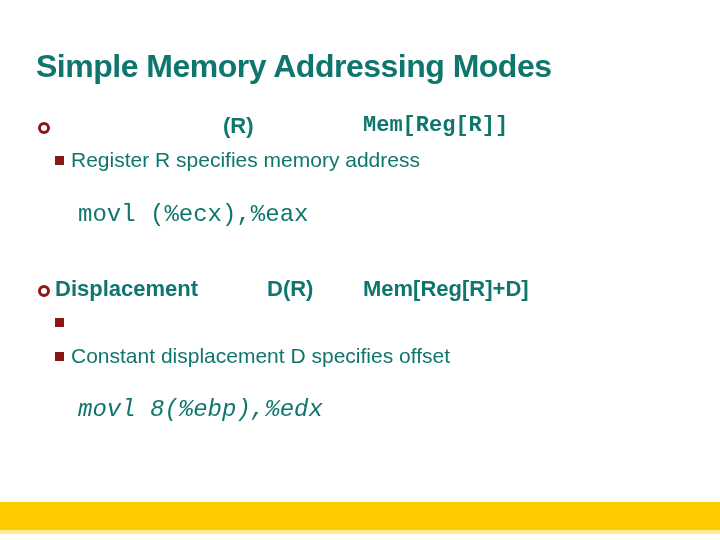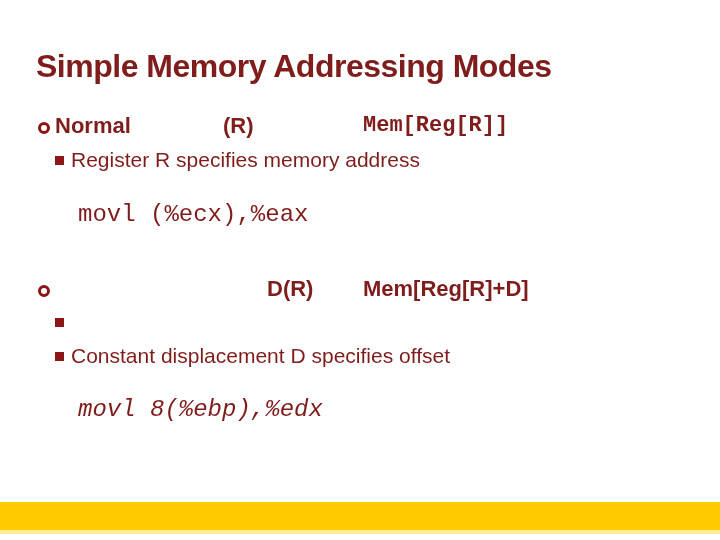--- a/index.html
+++ b/index.html
@@ -7,21 +7,21 @@
     padding: 0;
     background: #ffffff;
   }
   .slide {
     position: relative;
     width: 720px;
     height: 540px;
     background: #ffffff;
     overflow: hidden;
     font-family: "Liberation Sans", sans-serif;
-    color: #7f1d1d;
+    color: #0f766e;
   }
   .abs { position: absolute; }
 
   .slide-title {
     left: 36px;
     top: 48px;
     font-size: 32px;
     font-weight: bold;
     letter-spacing: -0.5px;
     white-space: nowrap;
@@ -73,30 +73,30 @@
   }
 </style>
 </head>
 <body>
 
 <div class="slide">
 
   <div class="abs slide-title">Simple Memory Addressing Modes</div>
 
   <div class="abs circle-bullet" style="left:38px; top:122px;"></div>
-  <div class="abs lvl1-text" style="left:55px; top:113px;">Normal</div>
   <div class="abs lvl1-text" style="left:223px; top:113px;">(R)</div>
   <div class="abs lvl1-text" style="left:363px; top:113px;font-family:Liberation Mono, monospace;">Mem[Reg[R]]</div>
 
   <div class="abs square-bullet" style="left:55px; top:156px;"></div>
   <div class="abs code-text" style="left:78px; top:201px;">movl (%ecx),%eax</div>
 
   <div class="abs lvl2-text" style="left:71px; top:148px;">Register R specifies memory address</div>
 
   <div class="abs circle-bullet" style="left:38px; top:285px;"></div>
+  <div class="abs lvl1-text" style="left:55px; top:276px;">Displacement</div>
   <div class="abs lvl1-text" style="left:223px; top:276px;margin-left:44px;">D(R)</div>
   <div class="abs lvl1-text" style="left:363px; top:276px;">Mem[Reg[R]+D]</div>
 
   <div class="abs square-bullet" style="left:55px; top:318px;"></div>
 
   <div class="abs square-bullet" style="left:55px; top:352px;"></div>
   <div class="abs lvl2-text" style="left:71px; top:344px;">Constant displacement D specifies offset</div>
 
   <div class="abs code-text" style="left:78px; top:396px;font-style:italic;">movl 8(%ebp),%edx</div>
 

